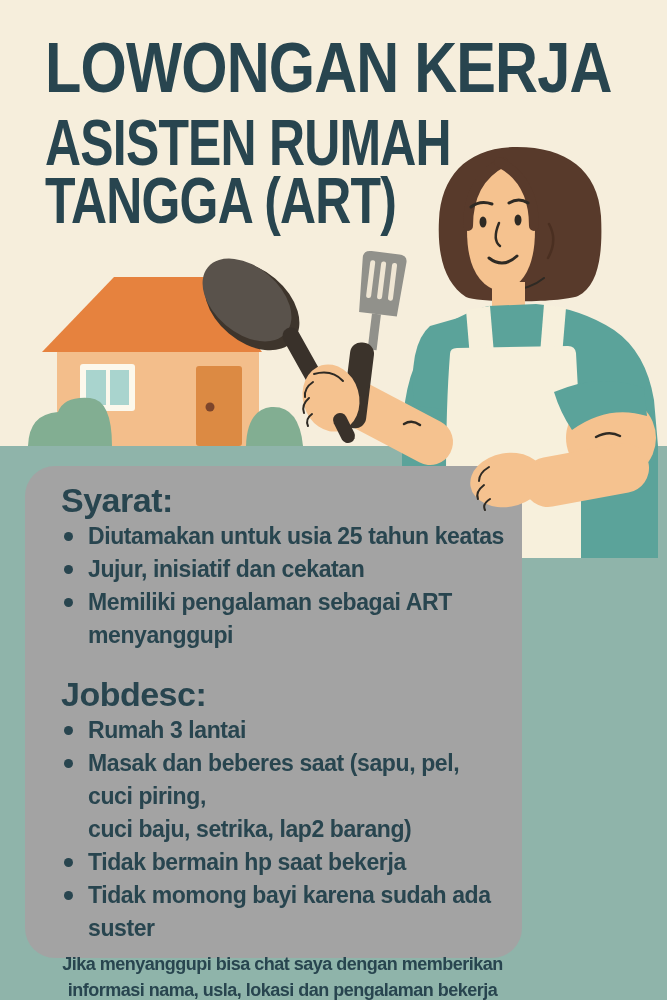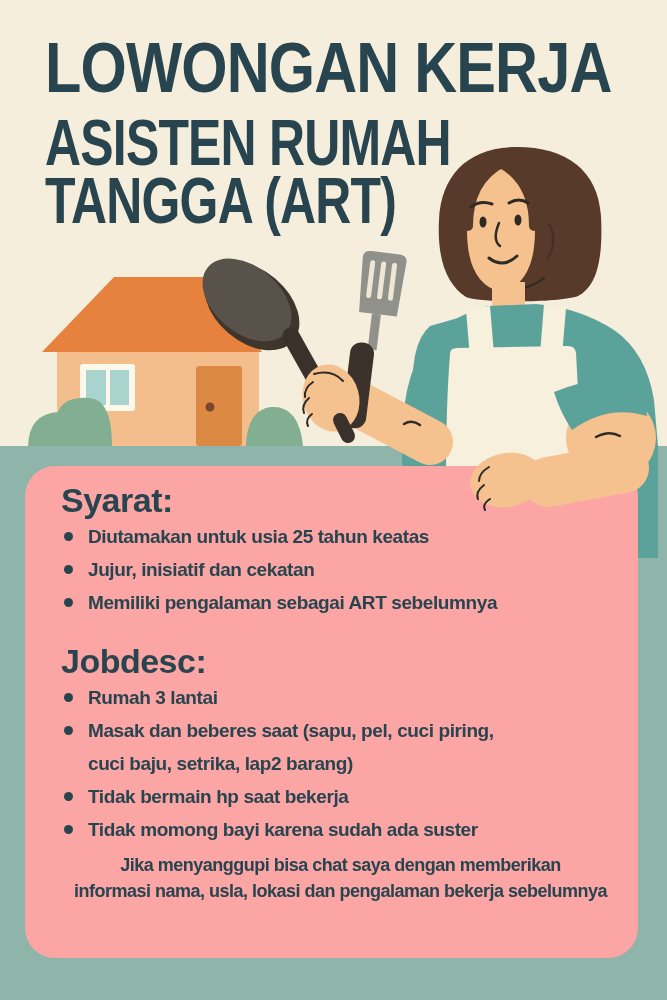--- a/index.html
+++ b/index.html
@@ -20,32 +20,32 @@
   .t3{top:169px;font-size:64px;transform:scaleX(.78);}
   
   .band{
     position:absolute;left:0;top:446px;width:667px;height:554px;
     background:#8FB4AA;z-index:0;
   }
   .illo{position:absolute;left:0;top:0;z-index:1;}
   .arm-overlay{position:absolute;left:0;top:0;z-index:3;pointer-events:none;}
   
   .card{
-    position:absolute;left:25px;top:466px;width:613px;height:492px;
-    background:#fca5a5;border-radius:30px;z-index:2;
+    position:absolute;left:25px;top:466px;width:497px;height:492px;
+    background:#a3a3a3;border-radius:30px;z-index:2;
     box-sizing:border-box;padding:14px 18px 12px 36px;color:#28454F;
   }
   .card h2{
     margin:0;font-size:34px;line-height:40px;font-weight:bold;
     letter-spacing:-0.5px;color:#28454F;
   }
   .card h2.jobdesc{margin-top:22px;}
   .card ul{list-style:none;margin:0;padding:0;}
   .card li{
-    position:relative;padding-left:27px;font-size:19px;line-height:33px;
+    position:relative;padding-left:27px;font-size:23px;line-height:33px;
     font-weight:bold;letter-spacing:-0.4px;white-space:pre-line;
   }
   .card li::before{
     content:"";position:absolute;left:3px;top:12px;width:9px;height:9px;
     border-radius:50%;background:#28454F;
   }
   .footer-note{
     margin-top:6px;text-align:center;font-size:18px;line-height:26px;
     font-weight:bold;letter-spacing:-0.5px;white-space:pre-line;color:#28454F;
   }
@@ -133,21 +133,21 @@
     <path d="M312,414 q-7,5 -4,12" stroke="#2E2A24" stroke-width="2" fill="none" stroke-linecap="round"></path>
     <line x1="340" y1="420" x2="348" y2="436" stroke="#39312A" stroke-width="14" stroke-linecap="round"></line>
   </g>
 </svg>
 
 <div class="card">
   <h2>Syarat:</h2>
   <ul>
     <li>Diutamakan untuk usia 25 tahun keatas</li>
     <li>Jujur, inisiatif dan cekatan</li>
-    <li>Memiliki pengalaman sebagai ART sebelumnya</li>
+    <li>Memiliki pengalaman sebagai ART menyanggupi</li>
   </ul>
   <h2 class="jobdesc">Jobdesc:</h2>
   <ul>
     <li>Rumah 3 lantai</li>
     <li>Masak dan beberes saat (sapu, pel, cuci piring,
 cuci baju, setrika, lap2 barang)</li>
     <li>Tidak bermain hp saat bekerja</li>
     <li>Tidak momong bayi karena sudah ada suster</li>
   </ul>
   <div class="footer-note">Jika menyanggupi bisa chat saya dengan memberikan

